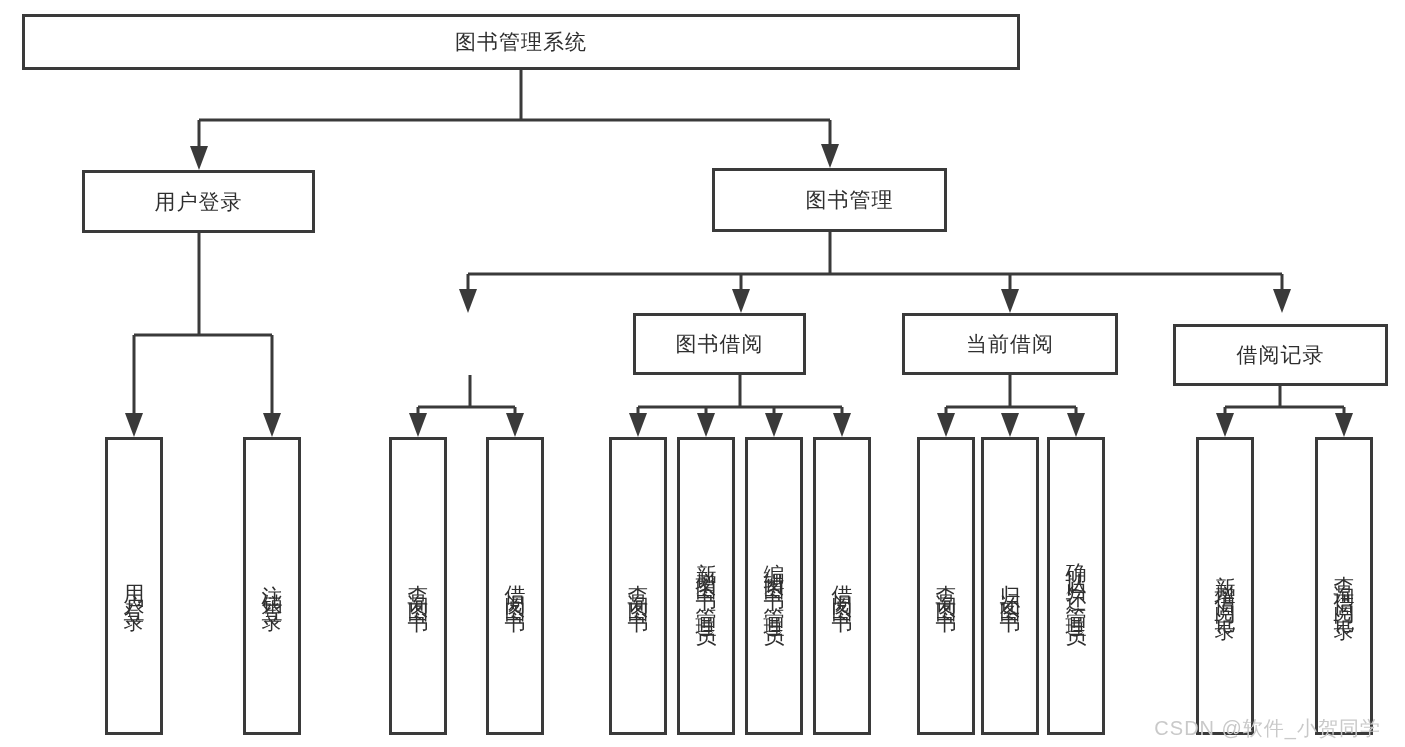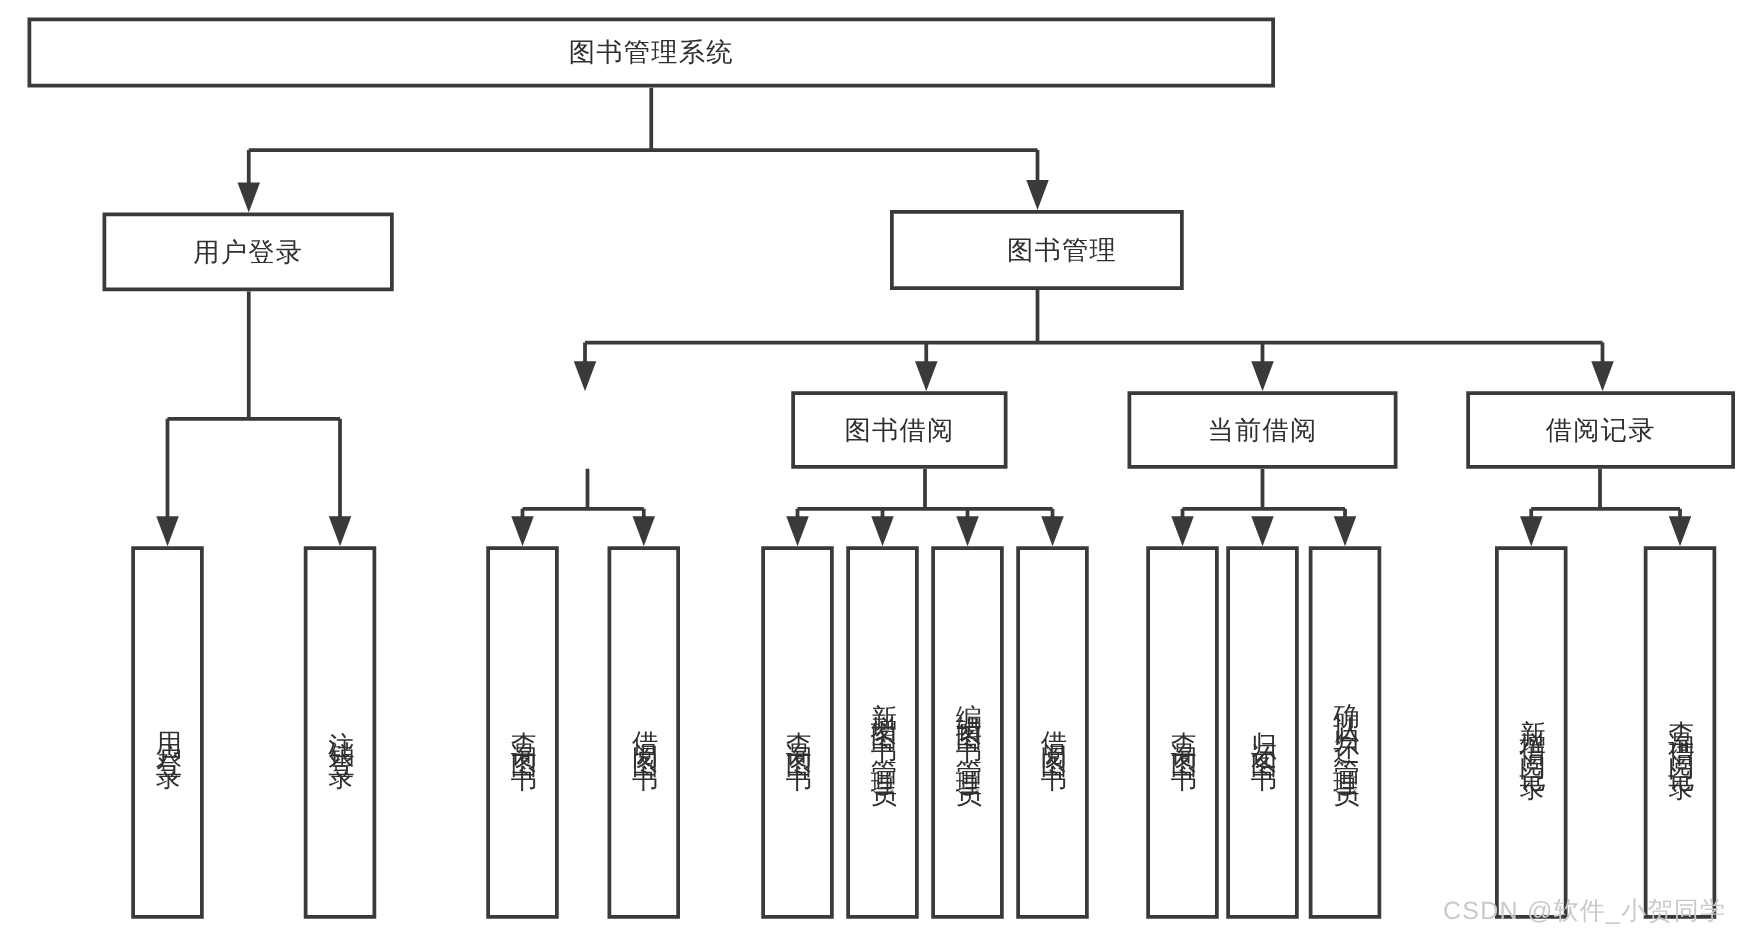--- a/index.html
+++ b/index.html
@@ -56,21 +56,21 @@
     color: #2f2f2f;
     white-space: nowrap;
   }
   
   #n-root            { left: 22px;   top: 14px;  width: 998px; height: 56px; }
   #n-user-login      { left: 82px;   top: 170px; width: 233px; height: 63px; }
   #n-book-mgmt       { left: 712px;  top: 168px; width: 235px; height: 64px; padding-left: 40px; }
   #n-new-rec         { left: 363px;  top: 313px; width: 215px; height: 62px; }
   #n-book-borrow     { left: 633px;  top: 313px; width: 173px; height: 62px; }
   #n-current-borrow  { left: 902px;  top: 313px; width: 216px; height: 62px; }
-  #n-borrow-records  { left: 1173px; top: 313px; width: 215px; height: 62px; }
+  #n-borrow-records  { left: 1173px; top: 324px; width: 215px; height: 62px; }
   
   #v-ul1 { left: 105px; }
   #v-ul2 { left: 243px; }
   #v-nb1 { left: 389px; }
   #v-nb2 { left: 486px; }
   #v-bb1 { left: 609px; }
   #v-bb2 { left: 677px; }
   #v-bb3 { left: 745px; }
   #v-bb4 { left: 813px; }
   #v-cb1 { left: 917px; }

